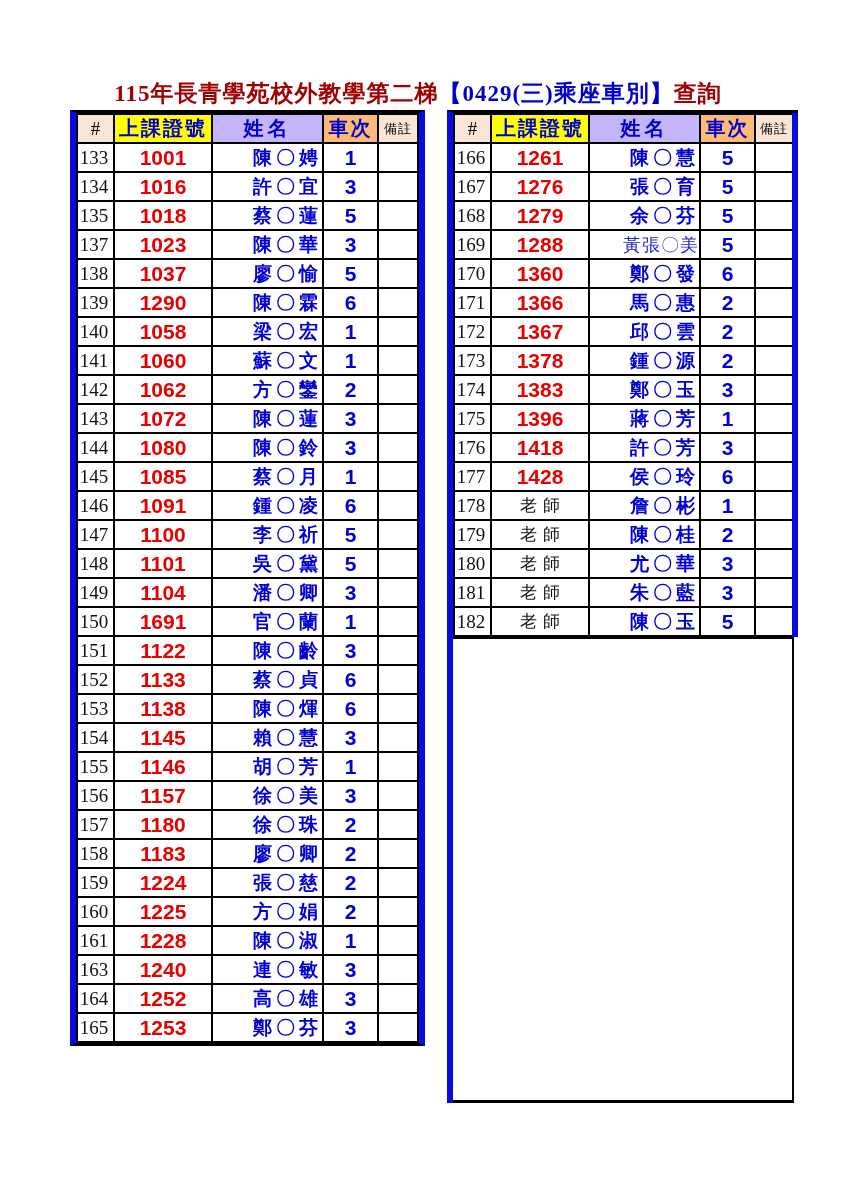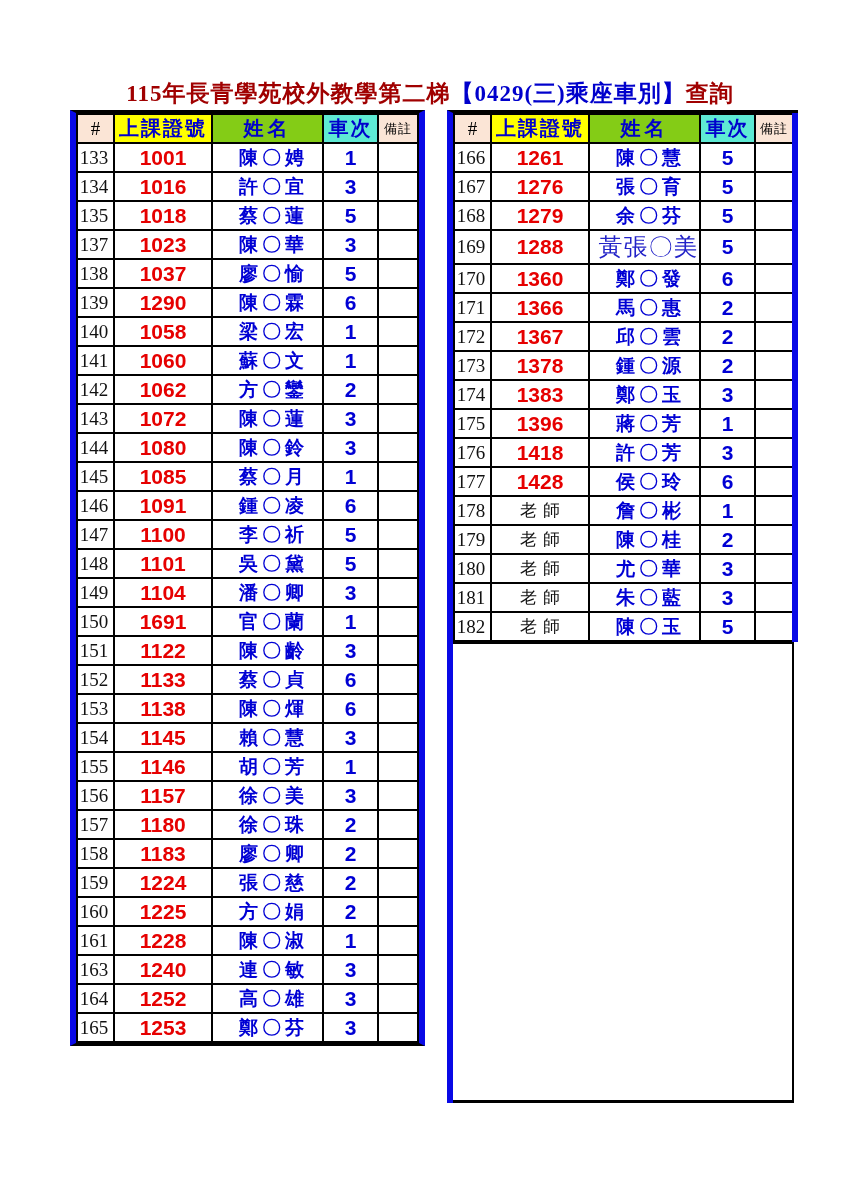--- a/index.html
+++ b/index.html
@@ -4,21 +4,21 @@
 <style>
   html,body{margin:0;padding:0;background:#ffffff;}
   body{
     width:849px;height:1200px;
     font-family:"Liberation Serif","DejaVu Serif",serif;
     -webkit-font-smoothing:antialiased;
     overflow:hidden;
   }
   .page{position:relative;width:849px;height:1200px;}
   .title{
-    position:absolute;top:78px;left:60px;width:740px;
+    position:absolute;top:78px;left:48px;width:740px;
     text-align:center;font-size:23px;font-weight:bold;
     letter-spacing:1px;white-space:nowrap;
   }
   .title .t-red{color:#a00000;}
   .title .t-blue{color:#0000cc;}
   .tables{
     position:absolute;top:110px;left:70px;
     display:flex;flex-direction:row;gap:22px;align-items:flex-start;
   }
   .twrap{
@@ -58,44 +58,44 @@
   th,td{
     border:2px solid #000;
     padding:0;
     height:27px;
     overflow:hidden;
     white-space:nowrap;
   }
   thead th{height:26px;}
   th.h-num{background:#fbe5d6;color:#000;font-size:19px;font-weight:normal;}
   th.h-id{background:#ffff00;color:#0000cc;font-size:20px;font-weight:bold;letter-spacing:2px;}
-  th.h-name{background:#84cc16;color:#0000cc;font-size:20px;font-weight:bold;letter-spacing:4px;}
-  th.h-bus{background:#5eead4;color:#0000cc;font-size:20px;font-weight:bold;letter-spacing:2px;}
+  th.h-name{background:#c4b5fd;color:#0000cc;font-size:20px;font-weight:bold;letter-spacing:4px;}
+  th.h-bus{background:#fdba74;color:#0000cc;font-size:20px;font-weight:bold;letter-spacing:2px;}
   th.h-note{background:#fbe5d6;color:#000;font-size:13px;font-weight:normal;letter-spacing:1px;}
   td.d-num{
     text-align:center;padding-right:3px;
     font-size:19px;color:#111;
     font-family:"Liberation Serif","DejaVu Serif",serif;
   }
   td.d-id{
     text-align:center;
     font-family:"Liberation Sans","DejaVu Sans",sans-serif;
     font-weight:bold;font-size:21px;color:#e60000;
   }
   td.d-id.teacher{
     font-family:"Liberation Serif","DejaVu Serif",serif;
     font-weight:normal;font-size:17px;color:#111;letter-spacing:6px;
     text-indent:6px;
   }
   td.d-name{
-    text-align:center;padding-left:12px;
+    text-align:right;padding-left:12px;
     font-size:19px;font-weight:bold;color:#0000d4;letter-spacing:4px;
   }
   td.d-name.long-name{
-    font-weight:normal;font-size:24px;letter-spacing:1px;padding-left:8px;color:#2222c8;border-radius:14px;
+    font-weight:normal;font-size:18px;letter-spacing:1px;padding-left:8px;color:#2222c8;border-radius:14px;
   }
   td.d-bus{
     text-align:center;
     font-family:"Liberation Sans","DejaVu Sans",sans-serif;
     font-weight:bold;font-size:21px;color:#0000d4;
   }
   td.d-note{background:#fff;}
 </style>
 </head>
 <body>

